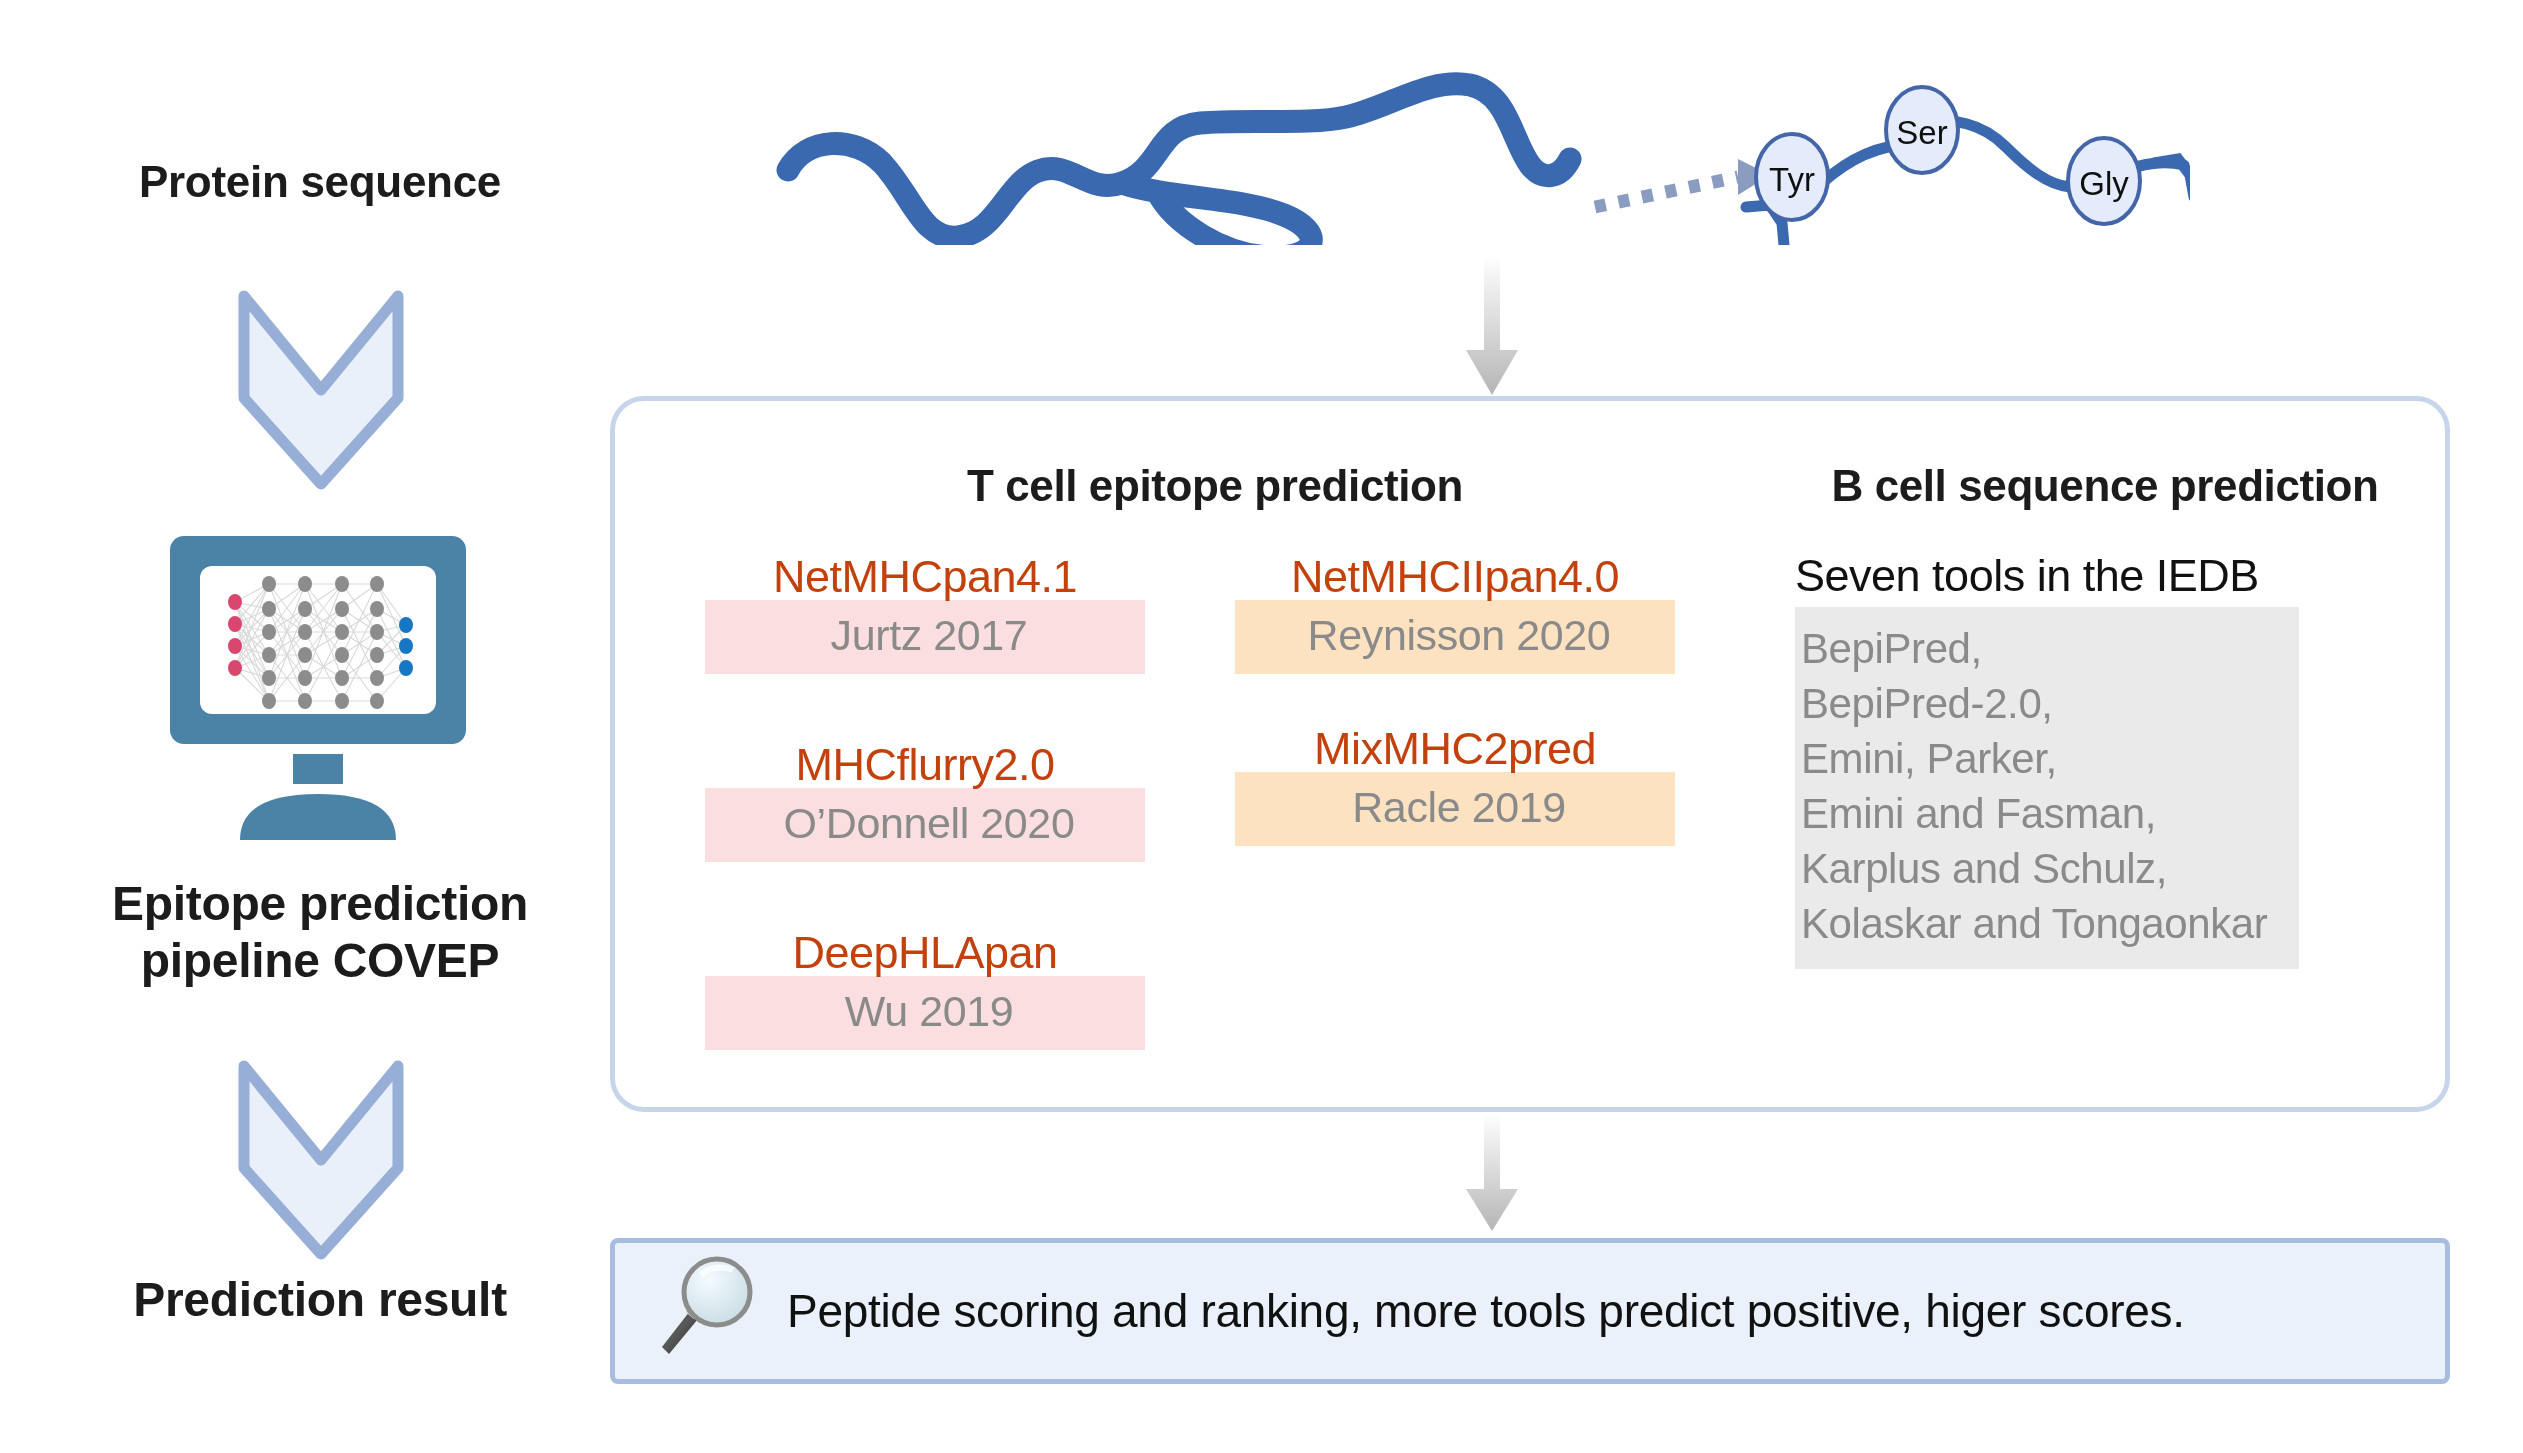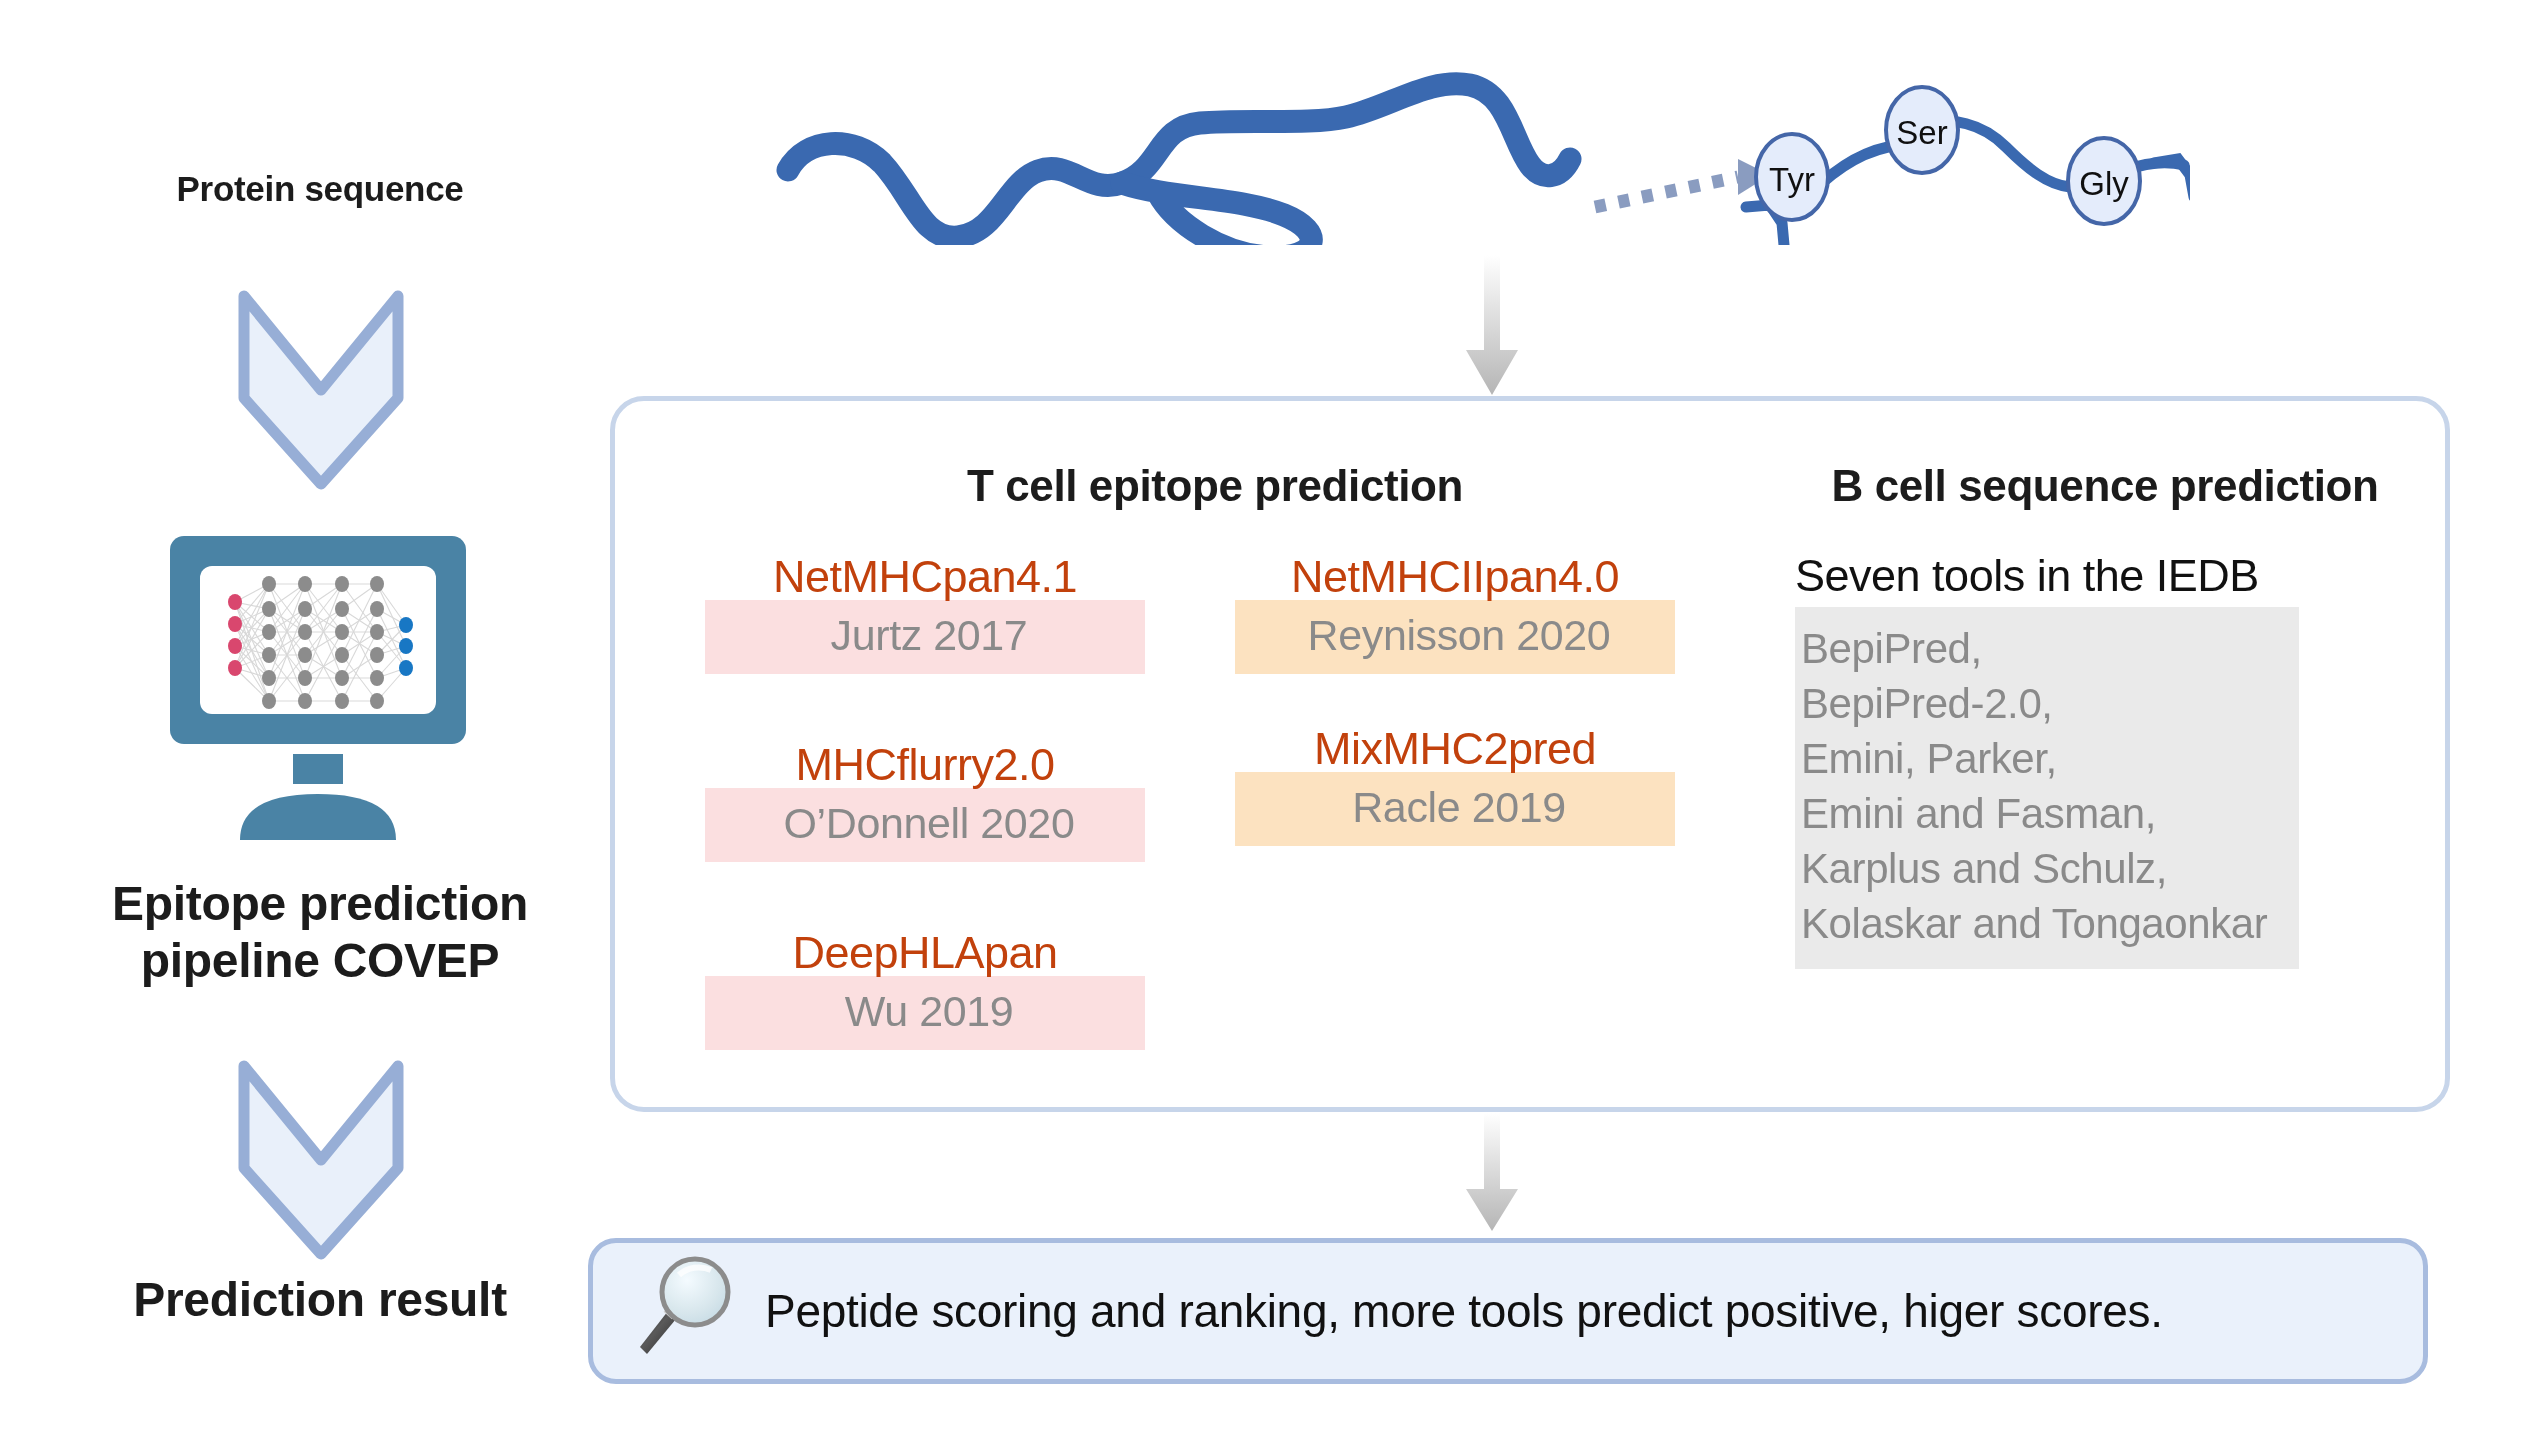--- a/index.html
+++ b/index.html
@@ -13,21 +13,21 @@
 
   
   .left-label {
     position: absolute;
     font-weight: bold;
     color: #1c1c1c;
     text-align: center;
     line-height: 1.18;
     letter-spacing: -0.3px;
   }
-  #label-protein-sequence { left: 60px; top: 168px; width: 520px; font-size: 35px; }
+  #label-protein-sequence { left: 60px; top: 156px; width: 520px; font-size: 44px; }
   #label-pipeline { left: 40px; top: 876px; width: 560px; font-size: 48px; }
   #label-result     { left: 40px; top: 1272px; width: 560px; font-size: 48px; }
 
   .chevron { position: absolute; }
   #chevron-top    { left: 238px; top: 290px; width: 166px; height: 200px; }
   #chevron-bottom { left: 238px; top: 1060px; width: 166px; height: 200px; }
 
   #computer-icon { position: absolute; left: 148px; top: 522px; width: 340px; height: 320px; }
 
   
@@ -104,25 +104,25 @@
     font-size: 42px;
     color: #8a8a8a;
     line-height: 1.31;
     letter-spacing: -0.4px;
     white-space: nowrap;
   }
 
   
   #result-bar {
     position: absolute;
-    left: 588px; top: 1238px;
+    left: 610px; top: 1238px;
     width: 1840px; height: 146px;
     background: #eaf1fb;
     border: 5px solid #a8bcdf;
-    border-radius: 28px;
+    border-radius: 8px;
     display: flex;
     align-items: center;
   }
   #magnifier-icon { width: 120px; height: 120px; margin-left: 30px; flex: 0 0 auto; }
   #result-text {
     font-size: 46px;
     color: #111111;
     letter-spacing: -0.3px;
     margin-left: 22px;
     white-space: nowrap;

